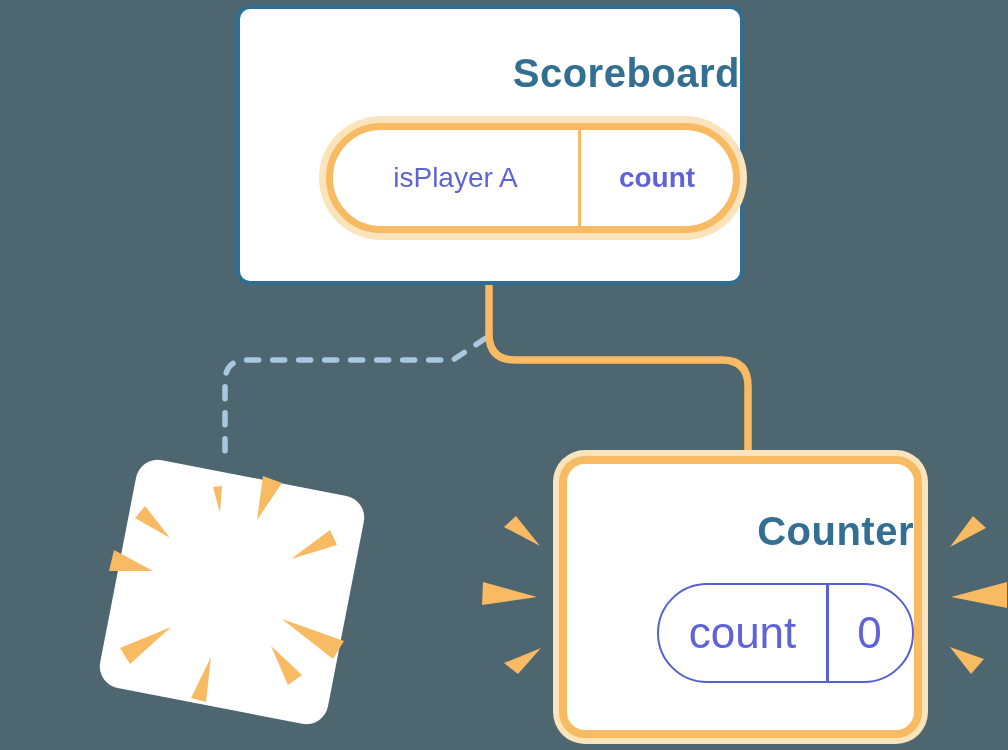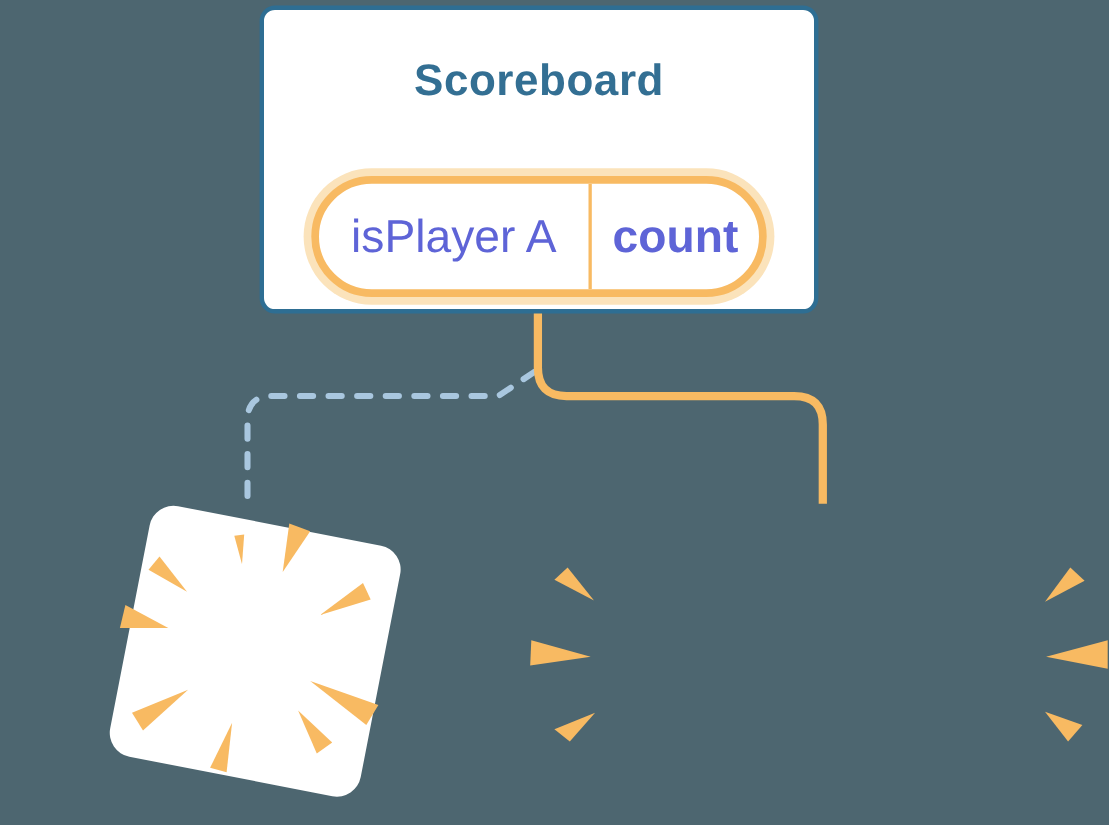--- a/index.html
+++ b/index.html
@@ -44,22 +44,21 @@
     stroke-linecap: round;
   }
   .spark { fill: var(--orange); }
   [data-name="destroyed-card-body"] { fill: var(--card-bg); }
 
   .card {
     position: absolute;
     background: var(--card-bg);
     display: flex;
     flex-direction: column;
-    align-items: center;
-    gap: 37px;
+    align-items: flex-end;
   }
   .scoreboard-card {
     left: 236px; top: 5px;
     width: 508px; height: 280px;
     border: 4px solid var(--teal-border);
     border-radius: 14px;
     padding-top: 41px;
   }
   .counter-card {
     left: 559px; top: 456px;
@@ -92,21 +91,21 @@
   .pill-purple {
     margin-top: 29px;
     width: 257px; height: 100px;
     border: 2.5px solid var(--purple-border);
   }
   .pill-cell {
     display: flex;
     align-items: center;
     justify-content: center;
     color: var(--purple-text);
-    font-size: 42px;
+    font-size: 28px;
   }
   .pill-orange .cell-label { width: 245px; }
   .pill-orange .cell-value { width: 152px; font-weight: 700; }
   .pill-purple .cell-label { width: 167px; font-size: 44px; }
   .pill-purple .cell-value { width: 82px; font-size: 44px; }
   .pill-divider { flex: 0 0 auto; }
   .pill-orange .pill-divider { width: 3px; background: var(--orange); }
   .pill-purple .pill-divider { width: 2.5px; background: var(--purple-border); }
 </style>
 </head>
@@ -152,14 +151,22 @@
 
   <div class="card scoreboard-card" data-name="scoreboard-card">
     <div class="card-title" data-name="scoreboard-title">Scoreboard</div>
     <div class="pill pill-orange" data-name="scoreboard-state-pill">
       <div class="pill-cell cell-label" data-name="state-label">isPlayer A</div>
       <div class="pill-divider" data-name="pill-divider"></div>
       <div class="pill-cell cell-value" data-name="state-value">count</div>
     </div>
   </div>
 
+  <div class="card counter-card" data-name="counter-card">
+    <div class="card-title" data-name="counter-title">Counter</div>
+    <div class="pill pill-purple" data-name="counter-state-pill">
+      <div class="pill-cell cell-label" data-name="state-label">count</div>
+      <div class="pill-divider" data-name="pill-divider"></div>
+      <div class="pill-cell cell-value" data-name="state-value">0</div>
+    </div>
+  </div>
 
 </div>
 
 </body></html>

